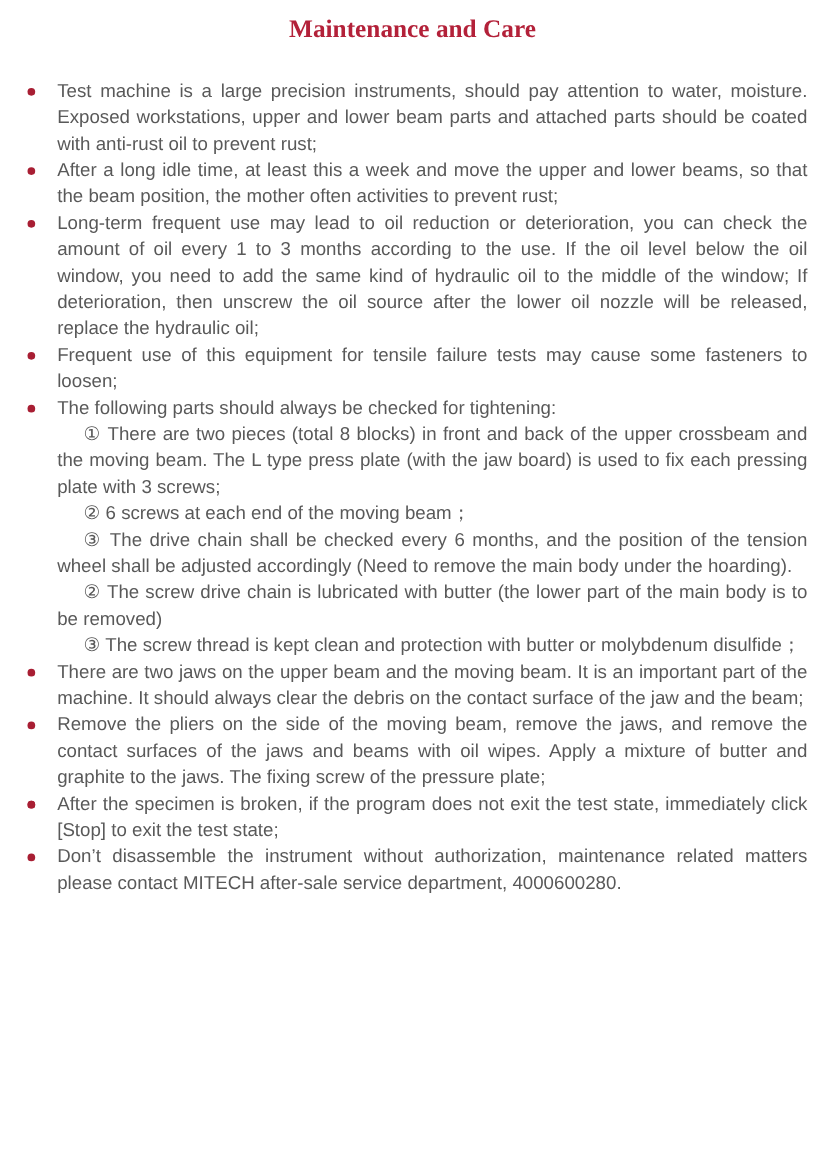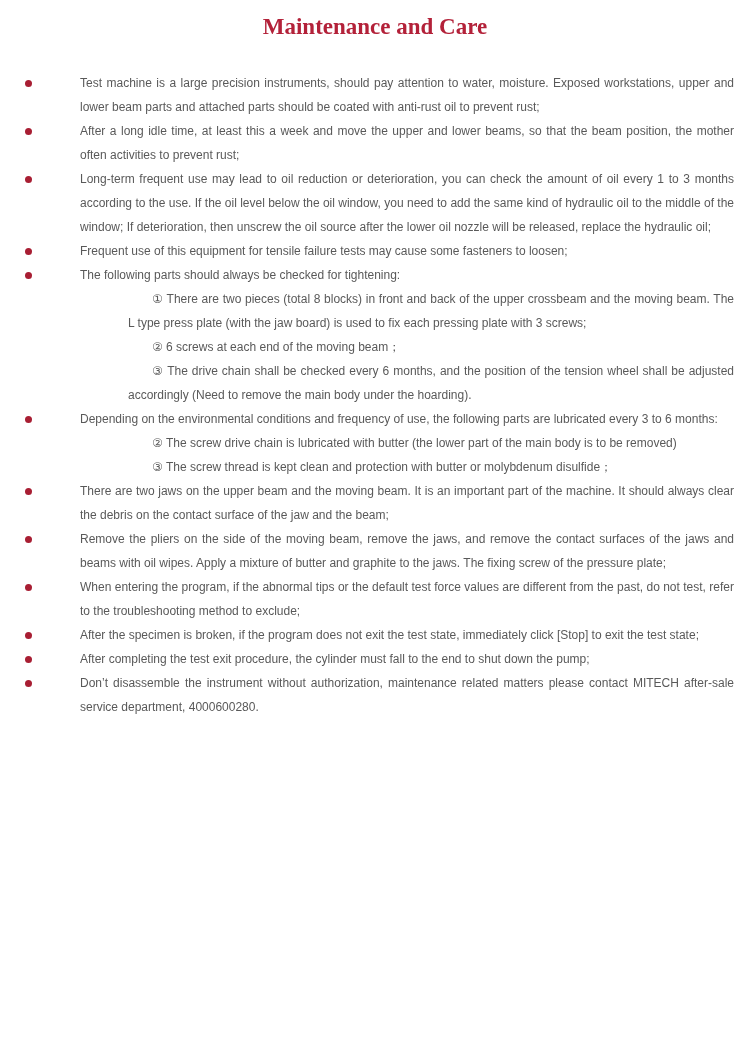--- a/index.html
+++ b/index.html
@@ -28,40 +28,39 @@
     font-size: 23px;
     line-height: 28px;
     color: var(--title-color, #b32139);
   }
   .bullet-list {
     margin-top: 30px;
   }
   .item {
     position: relative;
     box-sizing: border-box;
-    padding-left: 80px;
+    padding-left: 52px;
     padding-right: 16px;
-    font-size: 12px;
+    font-size: 17px;
     line-height: 24px;
     color: var(--text-color, #595959);
     text-align: justify;
   }
   .item .dot {
     position: absolute;
     left: 25px;
     top: 8.5px;
     width: 7px;
     height: 7px;
     border-radius: 50%;
     background: var(--bullet-color, #a81e33);
   }
   .item.sub .txt {
     display: block;
     text-indent: 24px;
-    margin-left: 48px;
   }
   .item.sub {
     text-align: justify;
   }
 </style>
 </head>
 <body>
 
 <div class="page">
   <h1 class="page-title">Maintenance and Care</h1>
@@ -73,27 +72,25 @@
       <div class="item bullet"><span class="dot"></span><span class="txt">The following parts should always be checked for tightening:</span></div>
       <div class="item sub">
         <span class="txt">① There are two pieces (total 8 blocks) in front and back of the upper crossbeam and the moving beam. The L type press plate (with the jaw board) is used to fix each pressing plate with 3 screws;</span>
       </div>
       <div class="item sub">
         <span class="txt">② 6 screws at each end of the moving beam；</span>
       </div>
       <div class="item sub">
         <span class="txt">③ The drive chain shall be checked every 6 months, and the position of the tension wheel shall be adjusted accordingly (Need to remove the main body under the hoarding).</span>
       </div>
-      <div class="item bullet"><span class="dot"></span><span class="txt">Depending on the environmental conditions and frequency of use, the following parts are lubricated every 3 to 6 months:</span></div>
       <div class="item sub">
         <span class="txt">② The screw drive chain is lubricated with butter (the lower part of the main body is to be removed)</span>
       </div>
       <div class="item sub">
         <span class="txt">③ The screw thread is kept clean and protection with butter or molybdenum disulfide；</span>
       </div>
       <div class="item bullet"><span class="dot"></span><span class="txt">There are two jaws on the upper beam and the moving beam. It is an important part of the machine. It should always clear the debris on the contact surface of the jaw and the beam;</span></div>
       <div class="item bullet"><span class="dot"></span><span class="txt">Remove the pliers on the side of the moving beam, remove the jaws, and remove the contact surfaces of the jaws and beams with oil wipes. Apply a mixture of butter and graphite to the jaws. The fixing screw of the pressure plate;</span></div>
-      <div class="item bullet"><span class="dot"></span><span class="txt">When entering the program, if the abnormal tips or the default test force values are different from the past, do not test, refer to the troubleshooting method to exclude;</span></div>
+      <div class="item bullet"><span class="dot"></span></div>
       <div class="item bullet"><span class="dot"></span><span class="txt">After the specimen is broken, if the program does not exit the test state, immediately click [Stop] to exit the test state;</span></div>
-      <div class="item bullet"><span class="dot"></span><span class="txt">After completing the test exit procedure, the cylinder must fall to the end to shut down the pump;</span></div>
       <div class="item bullet"><span class="dot"></span><span class="txt">Don’t disassemble the instrument without authorization, maintenance related matters please contact MITECH after-sale service department, 4000600280.</span></div>
     </div>
 </div>
 
 </body></html>

